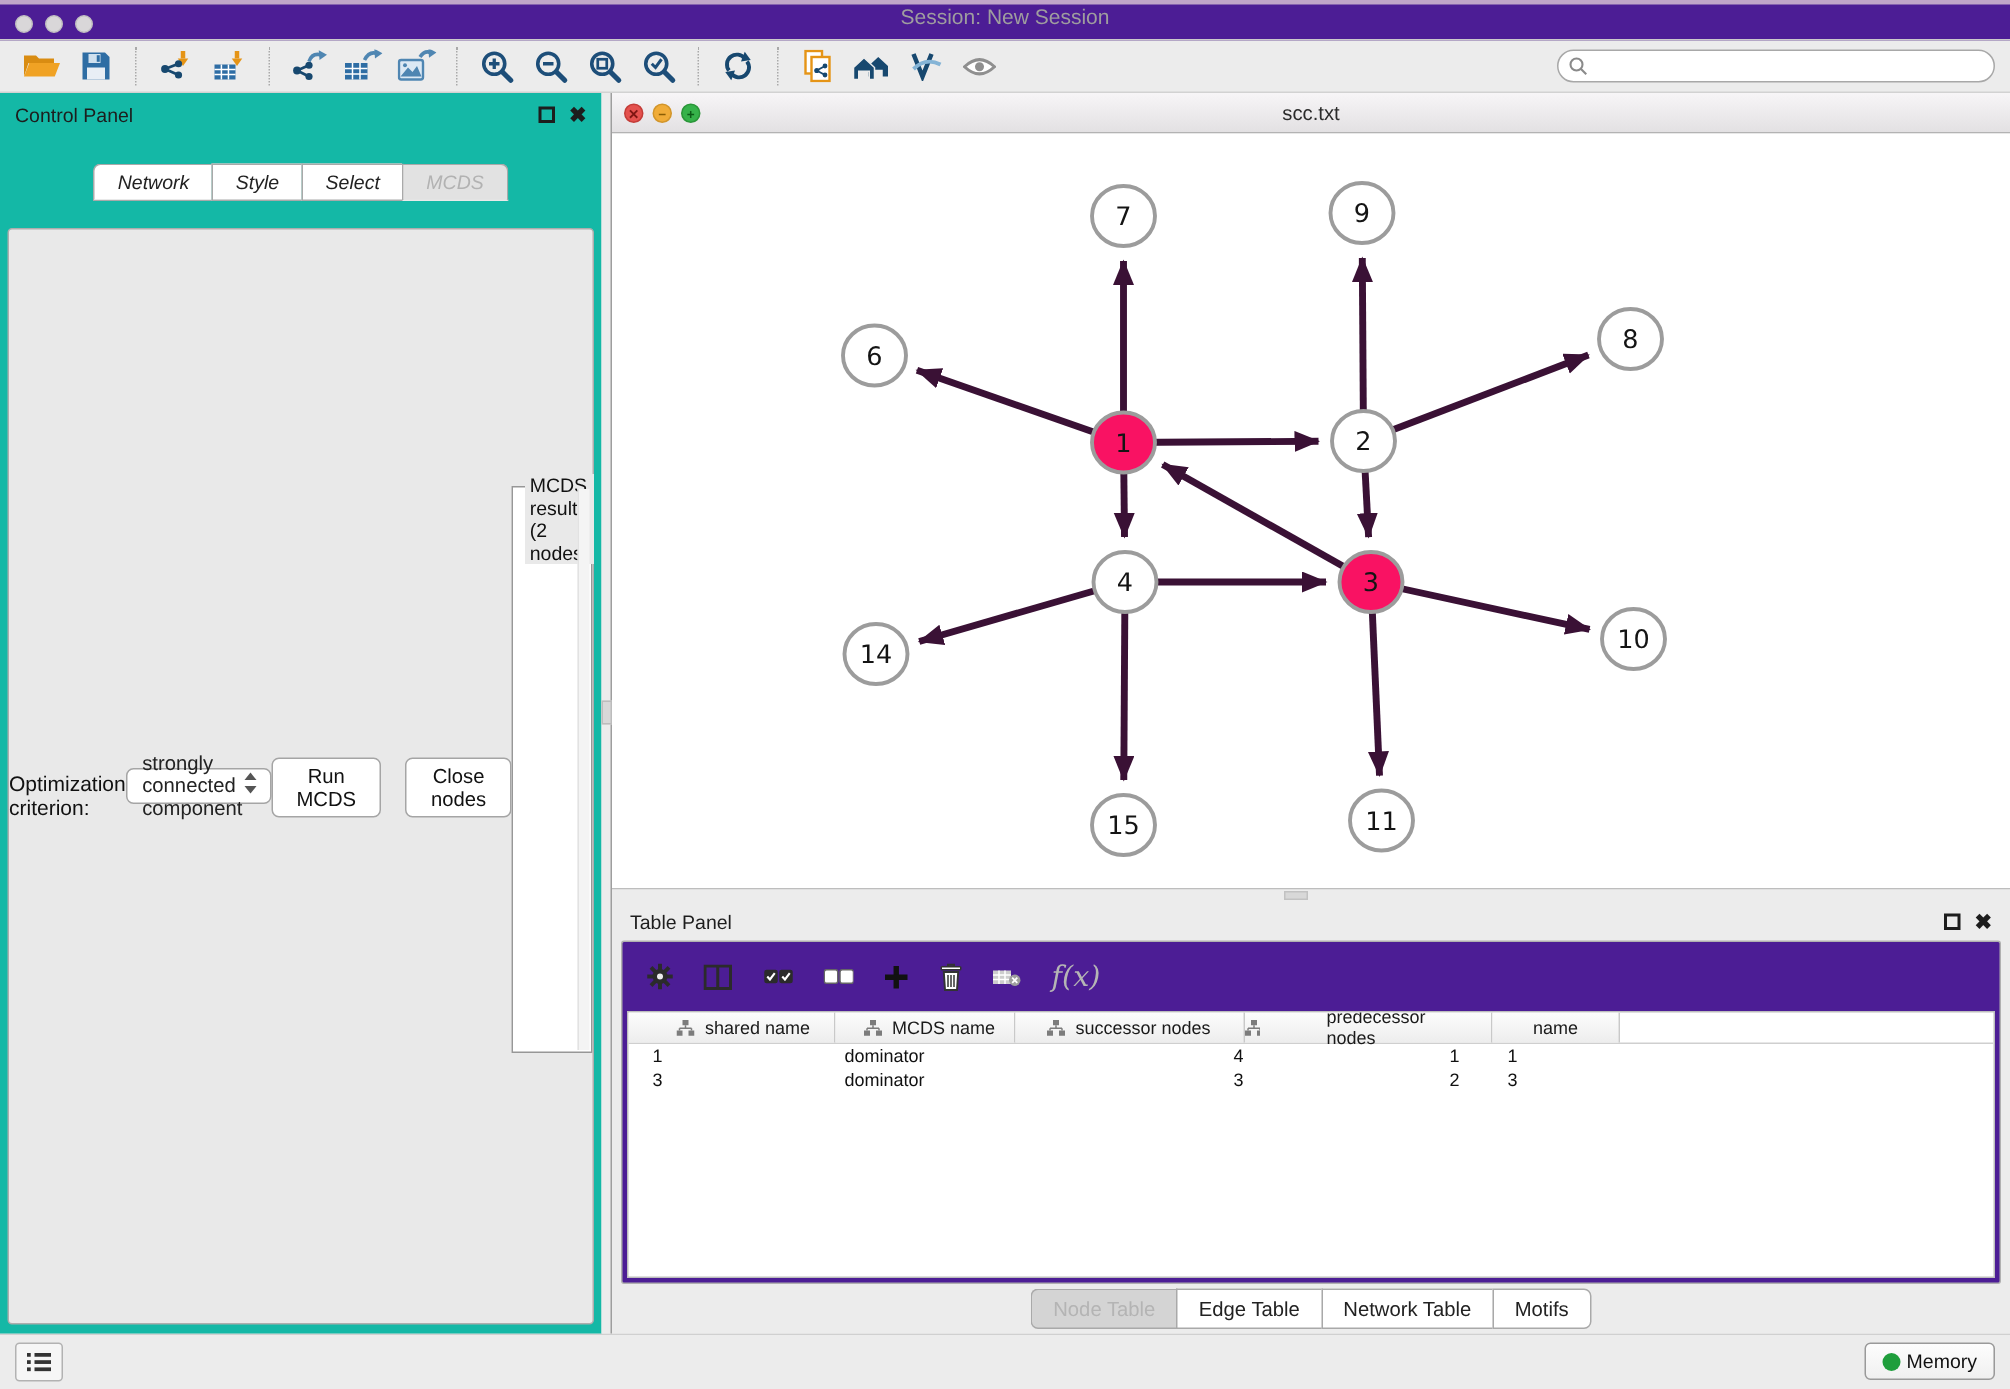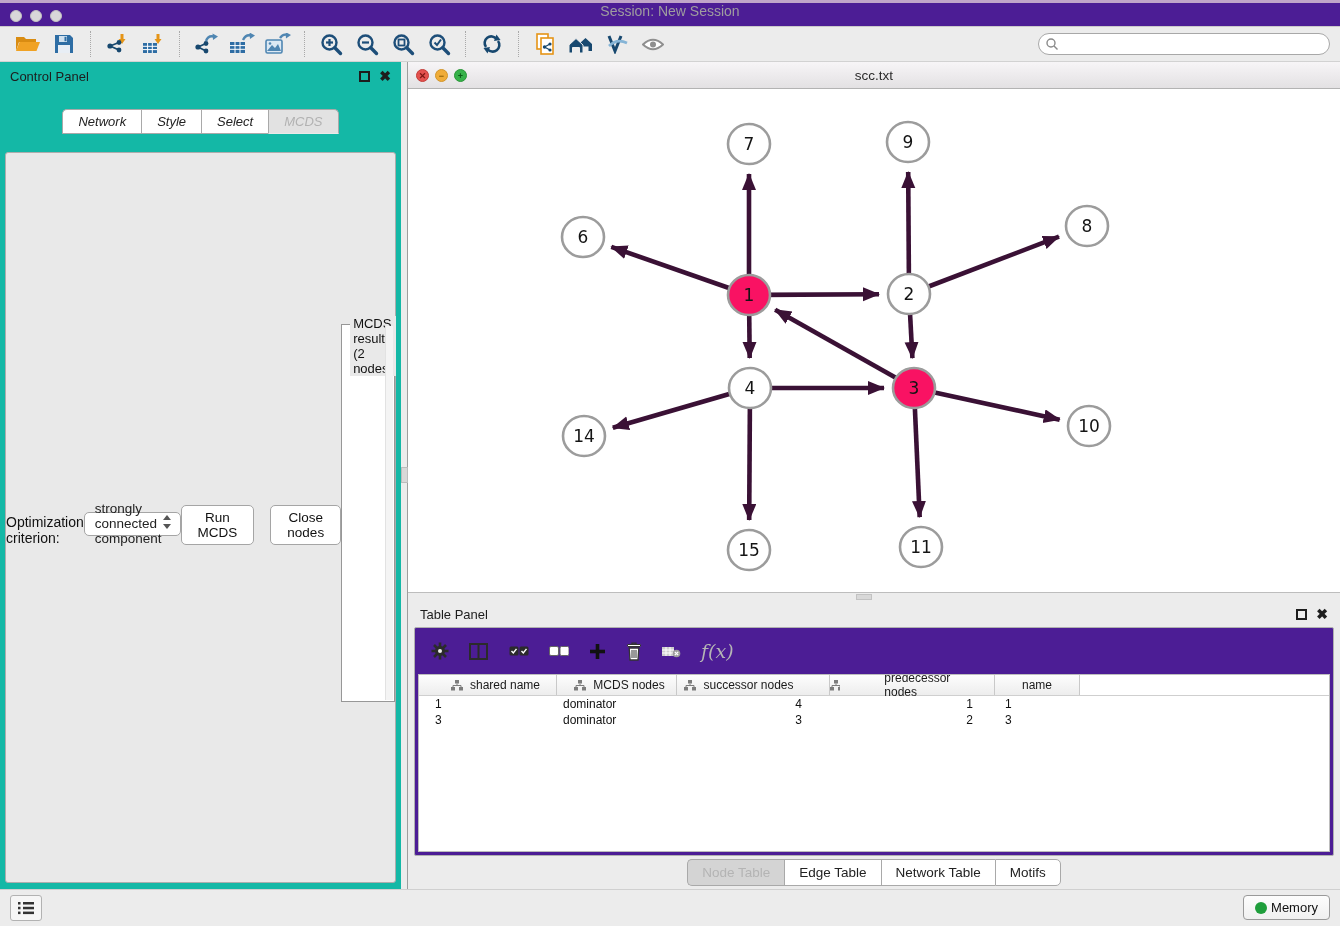--- a/index.html
+++ b/index.html
@@ -90,21 +90,21 @@
   .tp-tbtn { display:flex; align-items:center; justify-content:center; }
   .fx-label { font-family:"DejaVu Serif", serif; font-style:italic; font-size:19px; color:#b5b5b5; }
   .tp-table { flex:1; background:#fff; border:1px solid #bdbdbd; margin:0 3px 3px 3px; overflow:hidden; }
   .thead { display:flex; height:21px; border-bottom:1px solid #cfcfcf; }
   .th { background:linear-gradient(#fdfdfd,#ededed); border-right:1px solid #c9c9c9;
     display:flex; align-items:center; justify-content:center; gap:7px; font-size:12px; color:#1a1a1a; }
   .trow { display:flex; height:16px; font-size:12px; color:#111; }
   .td { display:flex; align-items:center; }
   .c0 { width:138px; padding-left:16px; }
   .c1 { width:120px; padding-left:6px; }
-  .c2 { width:153px; justify-content:flex-end; padding-right:28px; }
+  .c2 { width:153px; justify-content:flex-end; padding-right:1px; }
   .c3 { width:165px; justify-content:flex-end; padding-right:22px; }
   .c4 { width:85px; padding-left:10px; }
   .tp-tabs { height:33px; display:flex; align-items:center; justify-content:center; }
   .btab { padding:5px 14px; background:#fff; border:1px solid #a9a9a9; border-right:none; font-size:13.5px; }
   .btab:first-child { border-top-left-radius:5px; border-bottom-left-radius:5px; }
   .btab:last-child { border-right:1px solid #a9a9a9; border-top-right-radius:5px; border-bottom-right-radius:5px; }
   .btab.sel { background:#d4d4d4; color:#b4b4b4; }
 
   
   .statusbar { height:36px; background:#ececec; border-top:1px solid #d0d0d0;
@@ -493,21 +493,21 @@
                 </svg>
               <span>shared name</span>
             </div>
             <div class="th c1">
               <svg width="12" height="11">
                   <rect x="4" y="0" width="4" height="3.5" fill="#7c7c7c"></rect>
                   <path d="M6 3.5 V5.5 M2 5.5 H10 M2 5.5 V7 M10 5.5 V7" stroke="#7c7c7c" fill="none"></path>
                   <rect x="0" y="7" width="4" height="3.5" fill="#7c7c7c"></rect>
                   <rect x="8" y="7" width="4" height="3.5" fill="#7c7c7c"></rect>
                 </svg>
-              <span>MCDS nodes</span>
+              <span>MCDS name</span>
             </div>
             <div class="th c2" style="justify-content:center;">
               <svg width="12" height="11">
                   <rect x="4" y="0" width="4" height="3.5" fill="#7c7c7c"></rect>
                   <path d="M6 3.5 V5.5 M2 5.5 H10 M2 5.5 V7 M10 5.5 V7" stroke="#7c7c7c" fill="none"></path>
                   <rect x="0" y="7" width="4" height="3.5" fill="#7c7c7c"></rect>
                   <rect x="8" y="7" width="4" height="3.5" fill="#7c7c7c"></rect>
                 </svg>
               <span>successor nodes</span>
             </div>

